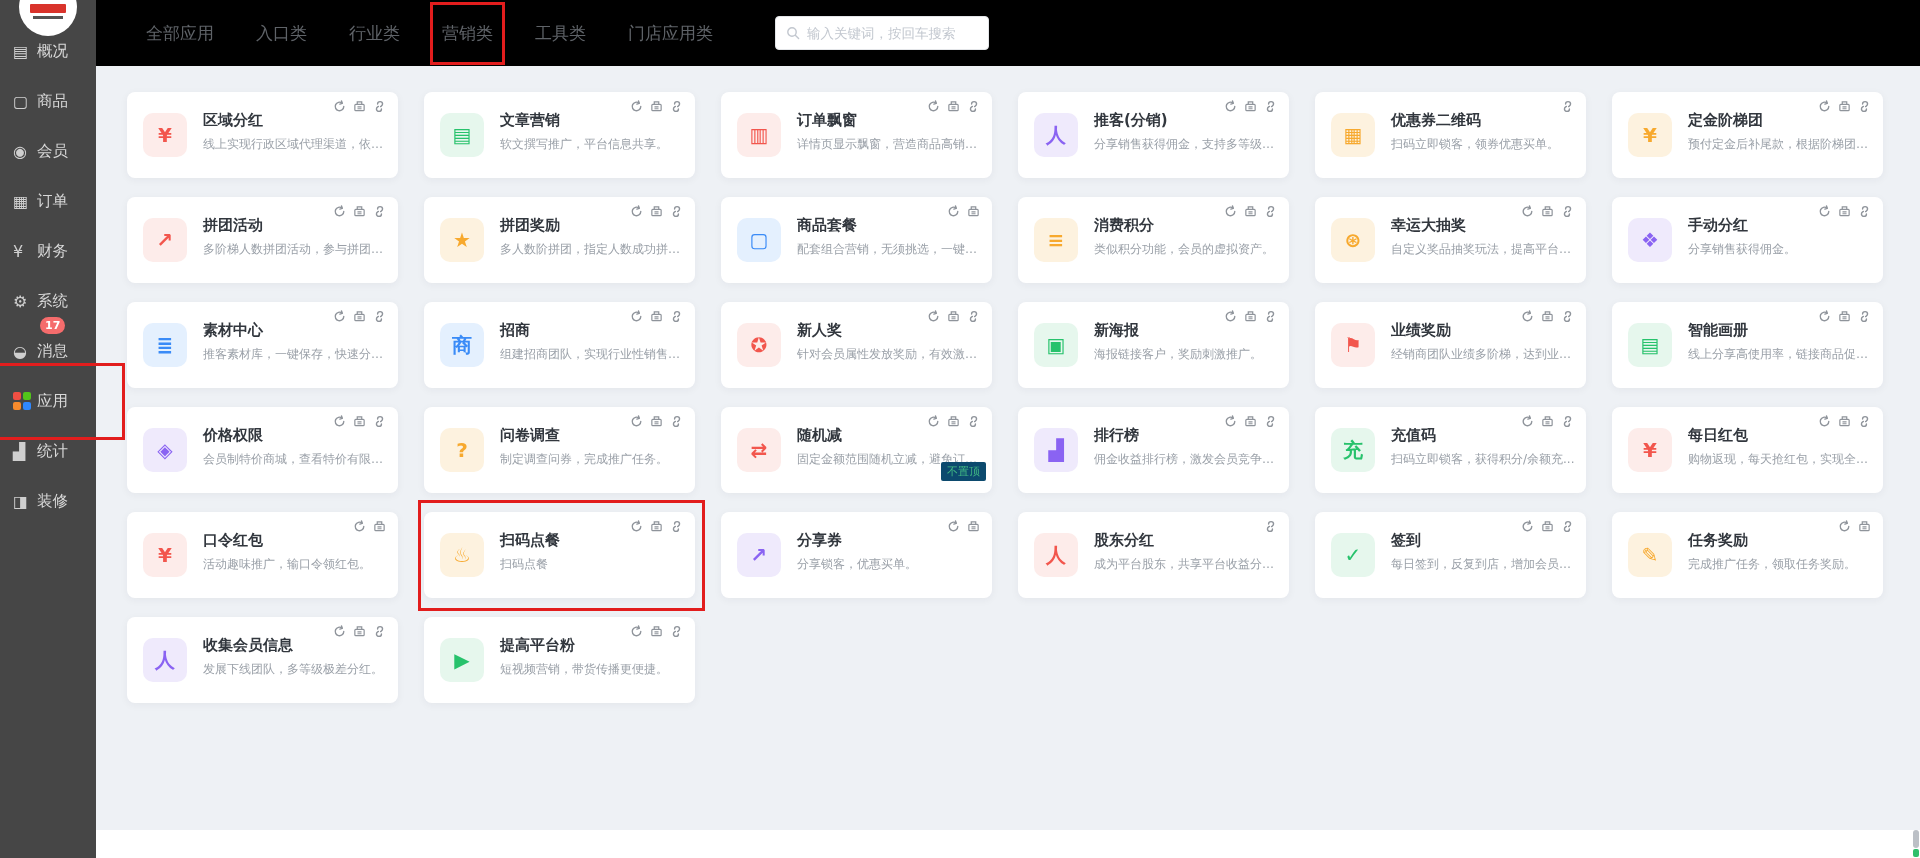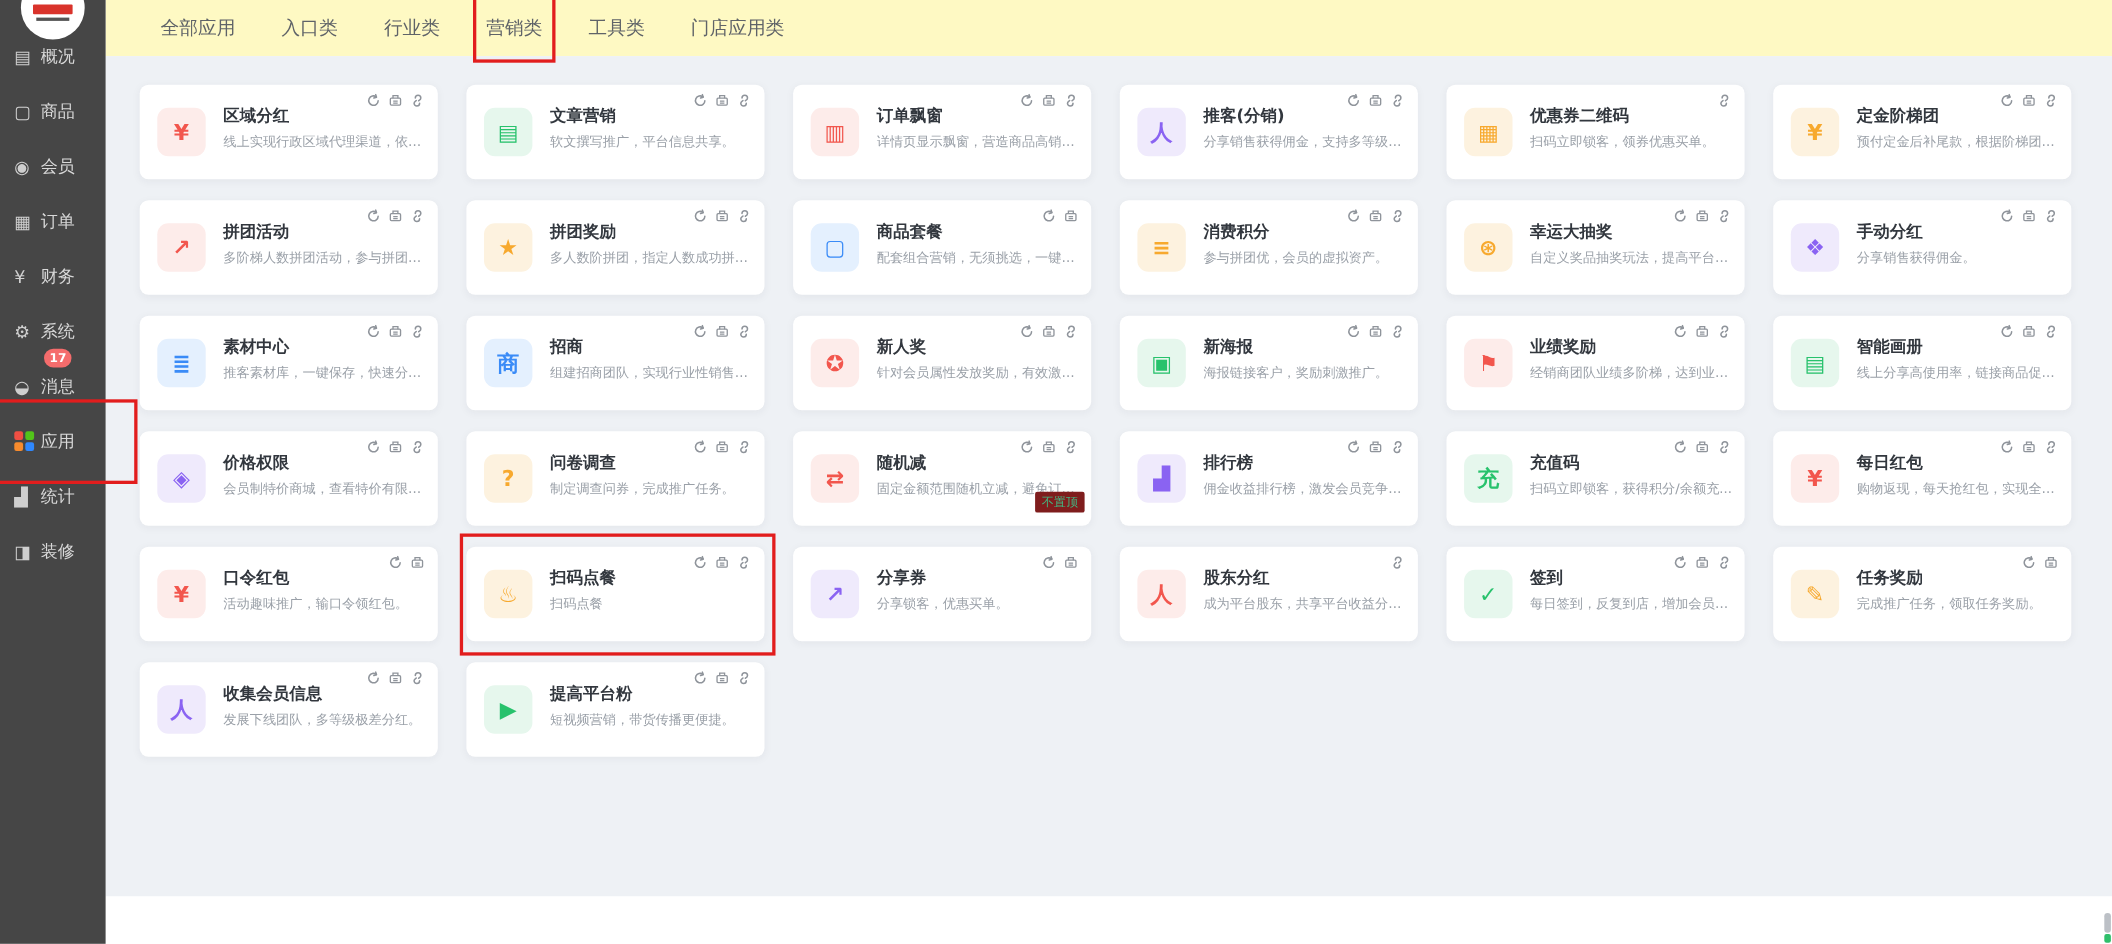--- a/index.html
+++ b/index.html
@@ -23,21 +23,21 @@
   .s-appicon { width:18px; height:18px; display:grid; grid-template-columns:1fr 1fr;
     gap:2px; margin-right:6px; }
   .s-appicon i { border-radius:2px; }
   .s-appicon .q1 { background:#f04f43; } .s-appicon .q2 { background:#52c41a; }
   .s-appicon .q3 { background:#f78b2d; } .s-appicon .q4 { background:#2f88ff; }
   .anno { position:absolute; border:3px solid #e21d1d; pointer-events:none; z-index:50; }
   .sidebar-anno { inset:-13px -29px -14px -4px; }
 
   
   .main { margin-left:96px; }
-  .topbar { height:51px; background:#fef9c3; display:flex; align-items:center;
+  .topbar { height:66px; background:#000000; display:flex; align-items:center;
     padding-left:48px; }
   .tab { position:relative; margin-right:38px; font-size:17px; color:#5f6368;
     cursor:pointer; padding:8px 2px; white-space:nowrap; }
   .tab-anno { inset:-12px -10px -12px -10px; }
   .searchbox { margin-left:22px; width:214px; height:34px; border:1px solid #e3e5e8;
     border-radius:4px; display:flex; align-items:center; padding:0 10px; color:#c2c7cf; background:#fff; }
   .searchbox svg { flex:none; margin-right:7px; }
   .searchbox input { border:none; outline:none; width:100%; font-size:13.5px;
     font-family:inherit; color:#333; }
   .searchbox input::placeholder { color:#c2c7cf; }
@@ -51,21 +51,21 @@
   .tile { position:absolute; left:16px; top:21px; width:44px; height:44px;
     border-radius:10px; display:flex; align-items:center; justify-content:center;
     font-size:20px; font-weight:bold; }
   .title { position:absolute; left:76px; top:19px; font-size:15px; font-weight:bold;
     color:#32373e; white-space:nowrap; }
   .desc { position:absolute; left:76px; top:44px; right:8px; font-size:12px;
     color:#9aa0a8; white-space:nowrap; overflow:hidden; text-overflow:ellipsis; }
   .actions { position:absolute; top:8px; right:12px; display:flex; gap:7px;
     color:#8f949b; }
   .act { display:inline-flex; cursor:pointer; }
-  .pin-badge { position:absolute; right:6px; bottom:12px; background:#7f1d1d;
+  .pin-badge { position:absolute; right:6px; bottom:12px; background:#0c4a6e;
     color:#41b883; font-size:11px; padding:2px 6px; border-radius:2px; }
   .card-anno { inset:-12px -10px -13px -6px; }
 
   .footer-strip { height:28px; background:#fff; }
 
   
   .scrollbar { position:absolute; right:0; bottom:0; width:8px; height:34px; z-index:60; }
   .thumb-gray { position:absolute; right:1px; bottom:10px; width:6px; height:18px;
     background:#bcc0c6; border-radius:3px; }
   .thumb-green { position:absolute; right:1px; bottom:1px; width:6px; height:8px;
@@ -174,20 +174,27 @@
         </div>
         <div class="tab">
           <span>工具类</span>
           
         </div>
         <div class="tab">
           <span>门店应用类</span>
           
         </div>
       </div>
+    <div class="searchbox">
+      <svg width="14" height="14" viewBox="0 0 14 14">
+        <circle cx="6" cy="6" r="4.2" fill="none" stroke="currentColor" stroke-width="1.4"></circle>
+        <path d="M9.3 9.3L12.6 12.6" stroke="currentColor" stroke-width="1.4" stroke-linecap="round"></path>
+      </svg>
+      <input type="text" placeholder="输入关键词，按回车搜索" style="">
+    </div>
   </div>
 
   <div class="content">
     <div class="grid">
 
     <div class="card">
           <div class="actions">
             <span class="act">
               <svg width="13" height="13" viewBox="0 0 14 14">
                 <path d="M11.6 7A4.6 4.6 0 1 1 9.8 3.3" fill="none" stroke="currentColor" stroke-width="1.5" stroke-linecap="round"></path>
@@ -431,21 +438,21 @@
             <span class="act">
               <svg width="13" height="13" viewBox="0 0 14 14">
                 <path d="M4.9 4.4a2.7 2.7 0 1 1 5.4 0c0 1.5-1.1 2-2.1 2.7M9.1 9.6a2.7 2.7 0 1 1-5.4 0c0-1.5 1.1-2 2.1-2.7" fill="none" stroke="currentColor" stroke-width="1.5" stroke-linecap="round"></path>
               </svg>
             </span>
           </div>
           <div class="tile" style="background: rgb(253, 242, 223); color: rgb(247, 169, 46);">
             <span>≡</span>
           </div>
           <div class="title">消费积分</div>
-          <div class="desc">参与拼团优，会员的虚拟资产。</div>
+          <div class="desc">类似积分功能，会员的虚拟资产。</div>
 
         </div>
         <div class="card">
           <div class="actions">
             <span class="act">
               <svg width="13" height="13" viewBox="0 0 14 14">
                 <path d="M11.6 7A4.6 4.6 0 1 1 9.8 3.3" fill="none" stroke="currentColor" stroke-width="1.5" stroke-linecap="round"></path>
                 <path d="M9.2 1.1l.8 2.5-2.6.8" fill="none" stroke="currentColor" stroke-width="1.5" stroke-linecap="round" stroke-linejoin="round"></path>
               </svg>
             </span>

